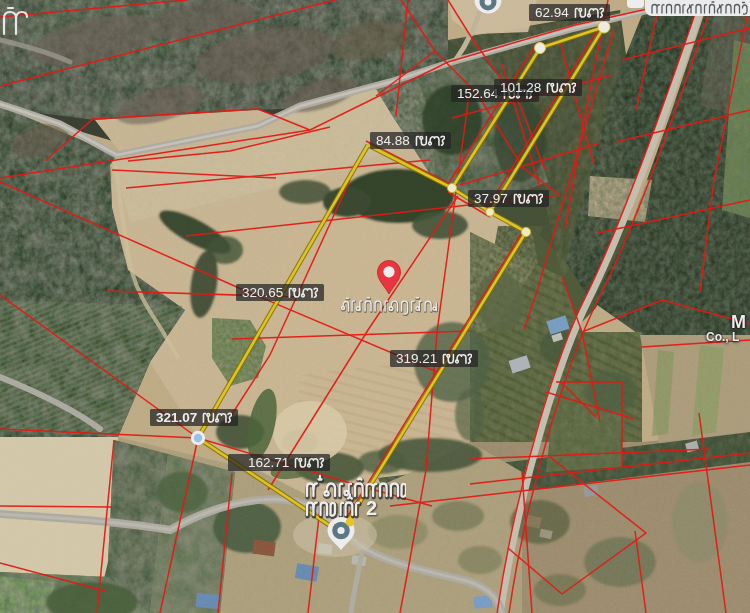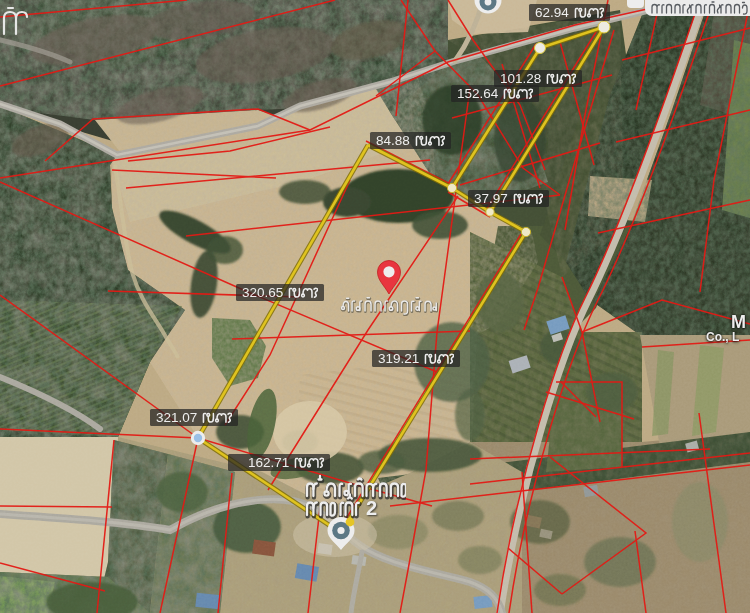--- a/index.html
+++ b/index.html
@@ -344,45 +344,45 @@
 <path d="M19.6,11.2 Q19.6,4.6 23,4.6 Q24.7,4.6 25.1,6.4 Q25.5,4.6 27.1,4.6 Q30.6,4.6 30.6,8.2 L30.6,15"></path>
 <path d="M33.2,5.1 Q35,3.3 36.8,4.5 Q38.6,5.9 36.3,7.5 Q33.9,9.1 35.3,11.3 Q36.9,13.7 33.7,14.9"></path>
 </g>
 </defs>
 </svg>
 
 <div class="lbl" style="left:451px;top:85px;justify-content:flex-end;">152.64 <svg width="31" height="14.7" viewBox="0 0 38 18">
         <use href="#mt"></use>
       </svg></div>
 
-<div class="lbl" style="left:494px;top:70px;">101.28 <svg width="31" height="14.7" viewBox="0 0 38 18">
+<div class="lbl" style="left:494px;top:79px;">101.28 <svg width="31" height="14.7" viewBox="0 0 38 18">
         <use href="#mt"></use>
       </svg></div>
 
 <div class="lbl" style="left:529px;top:4px;text-align:center;">62.94 <svg width="31" height="14.7" viewBox="0 0 38 18">
         <use href="#mt"></use>
       </svg></div>
 
 <div class="lbl" style="left:370px;top:132px;">84.88 <svg width="31" height="14.7" viewBox="0 0 38 18">
         <use href="#mt"></use>
       </svg></div>
 
 <div class="lbl" style="left:468px;top:190px;justify-content:center;">37.97 <svg width="31" height="14.7" viewBox="0 0 38 18">
         <use href="#mt"></use>
       </svg></div>
 
 <div class="lbl" style="left:236px;top:256px;margin-top:28px;">320.65 <svg width="31" height="14.7" viewBox="0 0 38 18">
         <use href="#mt"></use>
       </svg></div>
 
-<div class="lbl" style="left:372px;top:350px;align-items:flex-end;">319.21 <svg width="31" height="14.7" viewBox="0 0 38 18">
-        <use href="#mt"></use>
-      </svg></div>
-
-<div class="lbl" style="left:150px;top:409px;">321.07 <svg width="31" height="14.7" viewBox="0 0 38 18">
+<div class="lbl" style="left:390px;top:350px;align-items:flex-end;">319.21 <svg width="31" height="14.7" viewBox="0 0 38 18">
+        <use href="#mt"></use>
+      </svg></div>
+
+<div class="lbl" style="left:150px;top:409px;font-weight:bold;">321.07 <svg width="31" height="14.7" viewBox="0 0 38 18">
         <use href="#mt"></use>
       </svg></div>
 
 <div class="lbl" style="left:228px;top:454px;padding-left:20px;">162.71 <svg width="31" height="14.7" viewBox="0 0 38 18">
         <use href="#mt"></use>
       </svg></div>
 
 <svg style="position:absolute;left:0;top:6px" width="30" height="32" viewBox="0 0 30 32">
 <g fill="none" stroke="#fff" stroke-width="2.2" stroke-linecap="round" opacity=".95">
 <path d="M4,28 L4,12 Q4,6 10,6 Q16,6 16,12 L16,28 M16,13 Q16,6 22,6 Q27,6 27,11"></path>

